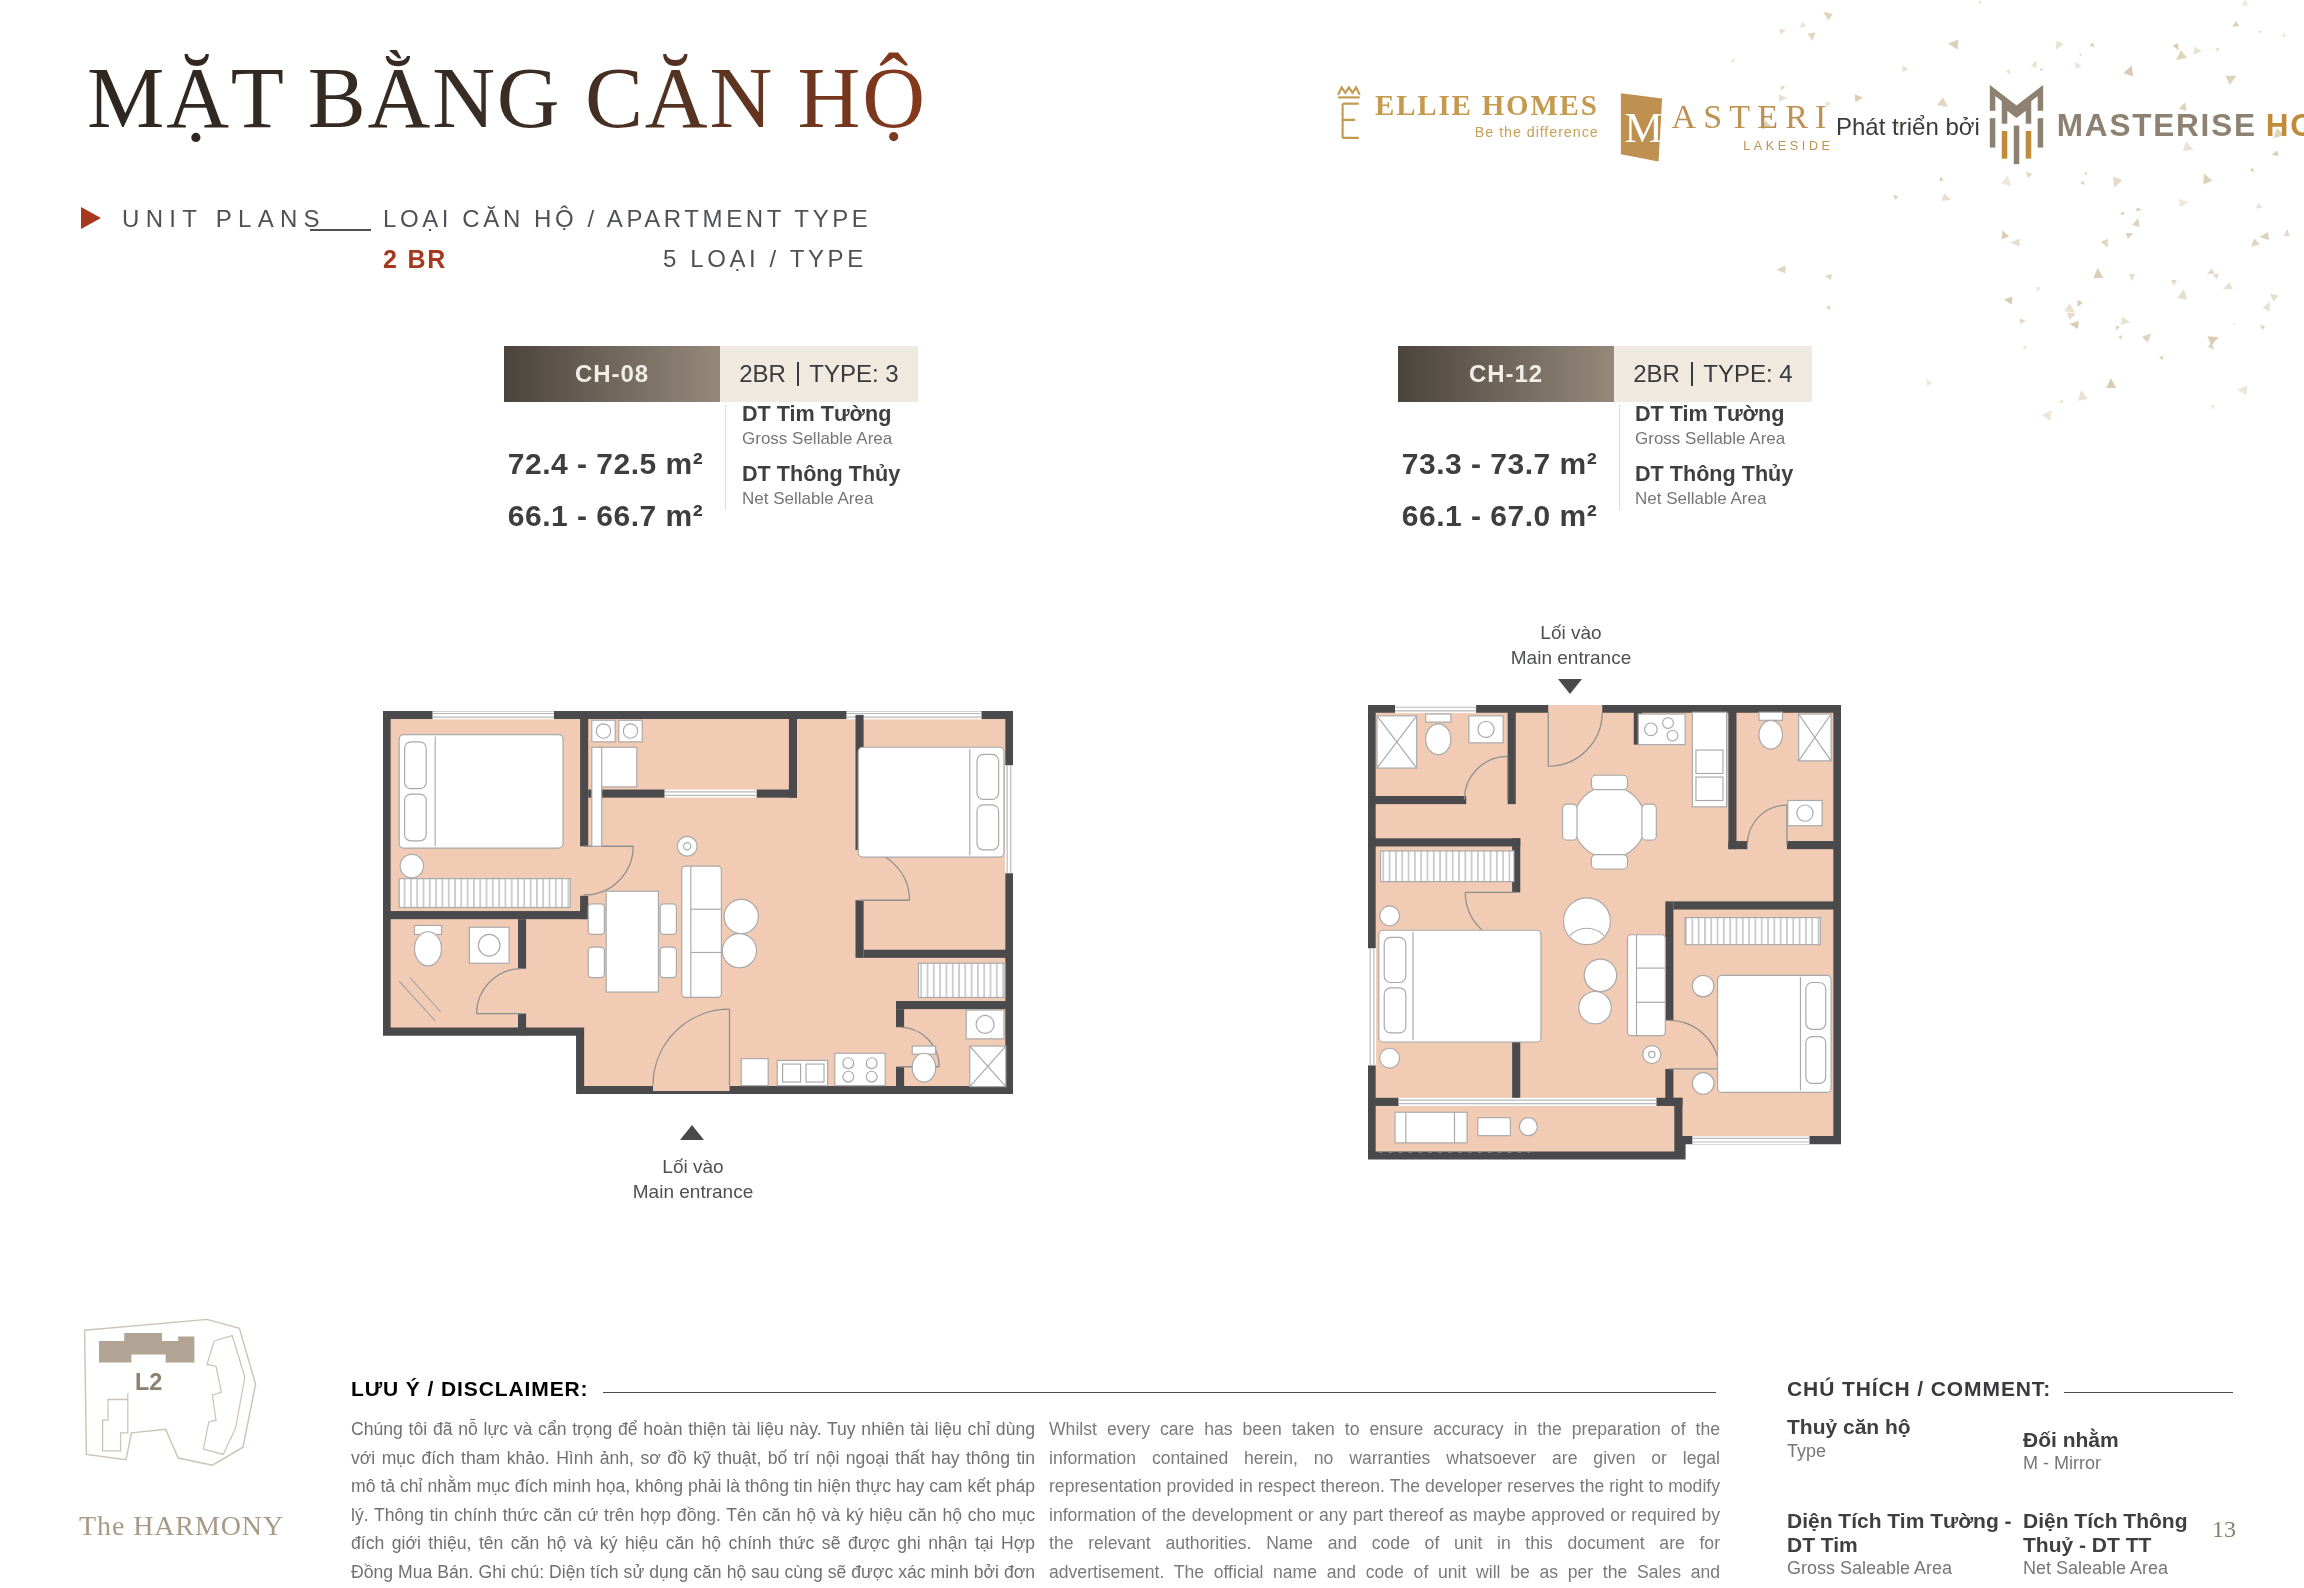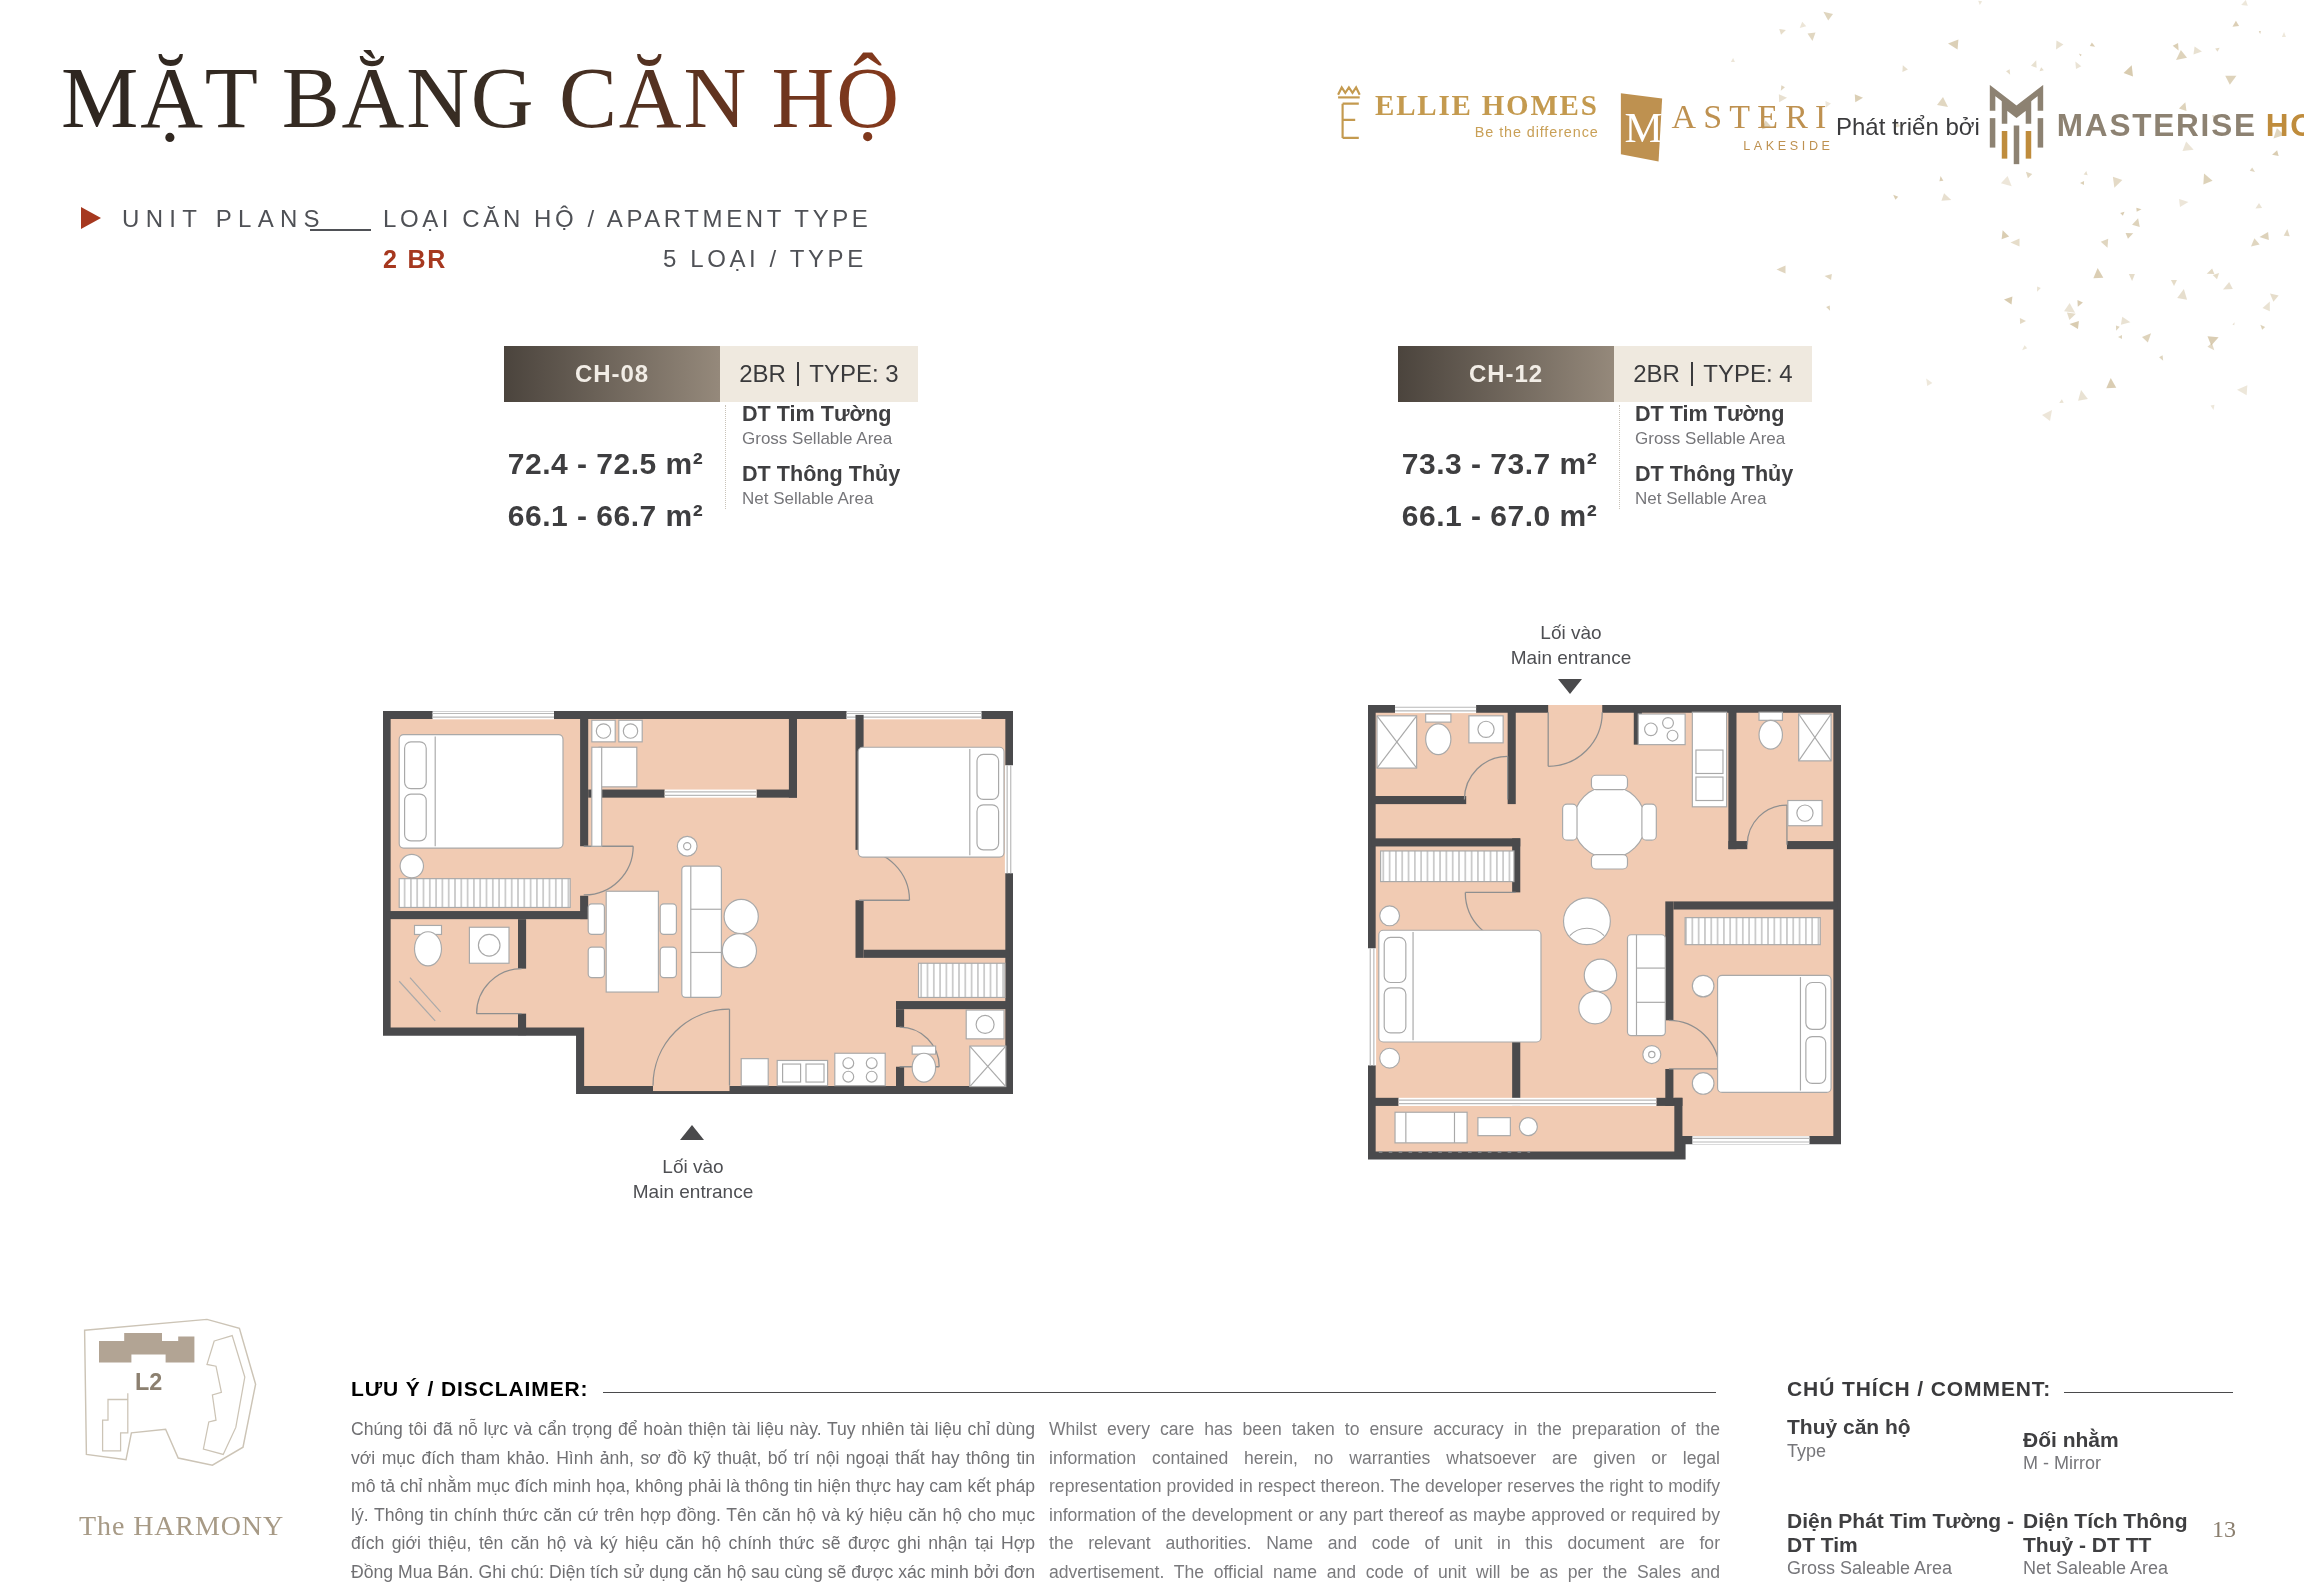--- a/index.html
+++ b/index.html
@@ -1,21 +1,21 @@
 <!DOCTYPE html>
 <html style="font-size:14.4px"><head>
 <meta charset="utf-8">
 <style>
   html,body{margin:0;padding:0;}
   body{width:2304px;height:1589px;position:relative;background:#ffffff;
        font-family:"Liberation Sans",sans-serif;color:#3c3c3e;overflow:hidden;}
   .abs{position:absolute;}
 
   
-  .page-title{left:61px;top:47px;font-family:"Liberation Serif",serif;font-weight:400;
+  .page-title{left:87px;top:47px;font-family:"Liberation Serif",serif;font-weight:400;
     font-size:87px;letter-spacing:1.8px;color:#3a2d23;white-space:nowrap;}
   @supports (-webkit-background-clip:text){
     .page-title{background:linear-gradient(90deg,#2e2620 0%,#3a2e24 55%,#86391c 100%);
       -webkit-background-clip:text;background-clip:text;color:transparent;}
   }
   .tri-right{width:0;height:0;border-left:20px solid #a6381f;border-top:11.7px solid transparent;
     border-bottom:11.7px solid transparent;left:81px;top:207px;}
   .sub-en{left:122px;top:205px;font-size:24px;letter-spacing:6.3px;color:#4f5156;}
   .sub-rule{left:310px;top:229px;width:61px;height:1.8px;background:#4f5156;}
   .sub-vi{left:383px;top:205px;font-size:24px;letter-spacing:3.6px;color:#4f5156;}
@@ -573,21 +573,21 @@
 <div class="abs legend">
   <div class="label-block">
     <div class="label-vi">Thuỷ căn hộ</div>
     <div class="label-en">Type</div>
   </div>
   <div class="label-block">
     <div class="label-vi">Đối nhằm</div>
     <div class="label-en">M - Mirror</div>
   </div>
   <div class="label-block">
-    <div class="label-vi">Diện Phát Tim Tường - DT Tim</div>
+    <div class="label-vi">Diện Tích Tim Tường - DT Tim</div>
     <div class="label-en">Gross Saleable Area</div>
   </div>
   <div class="label-block">
     <div class="label-vi">Diện Tích Thông Thuỷ - DT TT</div>
     <div class="label-en">Net Saleable Area</div>
   </div>
 </div>
 
 <svg class="abs" style="left:72px;top:1314px;" width="216" height="180" viewBox="0 0 240 200">
   <path d="M14,18 L150,6 L186,16 L204,78 L190,148 L156,168 L118,160 L104,128 L66,132 L60,162 L16,156 Z" fill="none" stroke="#ccc4b6" stroke-width="1.6"></path>

